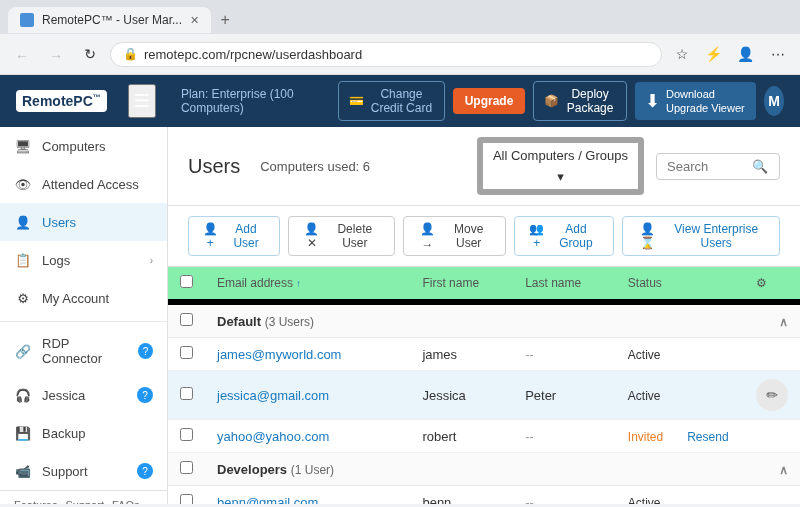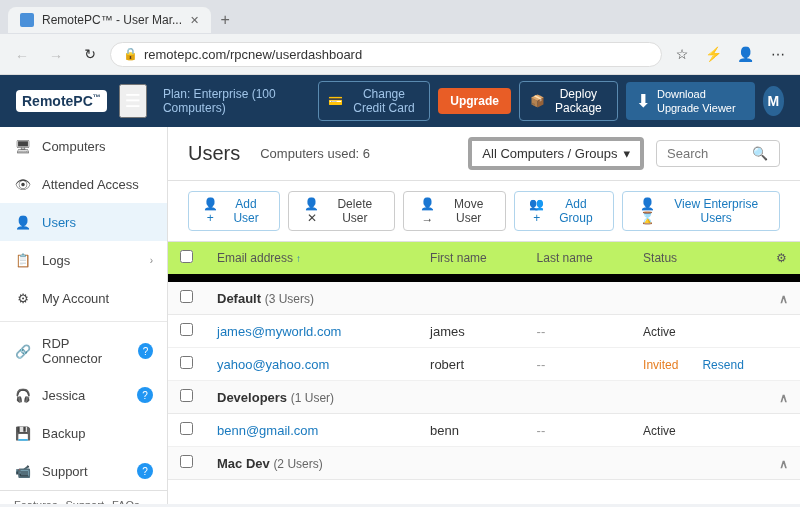--- a/index.html
+++ b/index.html
@@ -16,21 +16,21 @@
     .browser-nav-btn { width: 28px; height: 28px; border: none; background: none; cursor: pointer; color: #333; font-size: 14px; border-radius: 50%; display: flex; align-items: center; justify-content: center; }
     .browser-nav-btn.disabled { color: #bbb; cursor: default; }
     .address-bar { flex: 1; display: flex; align-items: center; background: #fff; border: 1px solid #ddd; border-radius: 20px; padding: 4px 12px; gap: 6px; font-size: 13px; color: #333; }
     .address-bar .lock-icon { color: #666; font-size: 12px; }
     .address-bar .url { color: #333; font-size: 13px; }
     .browser-actions { display: flex; gap: 4px; }
     .browser-action-btn { width: 28px; height: 28px; border: none; background: none; cursor: pointer; color: #333; font-size: 14px; border-radius: 50%; display: flex; align-items: center; justify-content: center; }
 
     
     .app-container { display: flex; flex-direction: column; height: calc(507px - 78px); }
-    .app-header { background: #1a3a5c; display: flex; align-items: center; padding: 0 16px; height: 52px; gap: 12px; }
+    .app-header { background: #1a3a5c; display: flex; align-items: center; padding: 0 16px; height: 52px; gap: 21px; }
     .logo-area { display: flex; align-items: center; gap: 8px; }
     .logo-box { background: #fff; border-radius: 4px; padding: 3px 6px; }
     .logo-text { color: #1a3a5c; font-weight: 700; font-size: 14px; }
     .hamburger-btn { color: #fff; font-size: 18px; cursor: pointer; padding: 4px; }
     .plan-label { color: #a0c4e8; font-size: 12px; margin-left: 4px; }
     .header-actions { display: flex; align-items: center; gap: 8px; margin-left: auto; }
     .change-cc-btn { background: transparent; border: 1px solid #5a8ab0; color: #a0c4e8; padding: 5px 10px; border-radius: 4px; font-size: 12px; cursor: pointer; display: flex; align-items: center; gap: 5px; }
     .upgrade-btn { background: #e85d26; border: none; color: #fff; padding: 6px 12px; border-radius: 4px; font-size: 12px; font-weight: 600; cursor: pointer; }
     .deploy-btn { background: #1a3a5c; border: 1px solid #5a8ab0; color: #fff; padding: 5px 10px; border-radius: 4px; font-size: 12px; cursor: pointer; display: flex; align-items: center; gap: 5px; }
     .download-btn { background: #2a6496; border: none; color: #fff; padding: 5px 10px; border-radius: 4px; font-size: 11px; cursor: pointer; display: flex; align-items: center; gap: 6px; text-align: left; }
@@ -50,33 +50,33 @@
     .sidebar-footer { padding: 8px 14px; border-top: 1px solid #e0e0e0; }
     .sidebar-footer-links { display: flex; gap: 8px; font-size: 11px; color: #666; }
     .sidebar-footer-links a { color: #666; text-decoration: none; cursor: pointer; }
     .sidebar-item .help-badge { background: #2196f3; color: #fff; border-radius: 50%; width: 16px; height: 16px; display: flex; align-items: center; justify-content: center; font-size: 10px; margin-left: auto; }
 
     
     .content { flex: 1; display: flex; flex-direction: column; overflow: hidden; background: #f5f7fa; }
     .content-header { background: #fff; border-bottom: 1px solid #e0e0e0; padding: 10px 20px; display: flex; align-items: center; gap: 12px; }
     .page-title { font-size: 20px; font-weight: 400; color: #333; }
     .computers-used { font-size: 13px; color: #555; margin-left: 8px; }
-    .filter-dropdown { display: flex; align-items: center; gap: 6px; border: 4px solid #a3a3a3; border-radius: 4px; padding: 5px 10px; background: #fff; cursor: pointer; font-size: 13px; color: #333; margin-left: auto; }
+    .filter-dropdown { display: flex; align-items: center; gap: 6px; border: 6px solid #a3a3a3; border-radius: 4px; padding: 5px 10px; background: #fff; cursor: pointer; font-size: 13px; color: #333; margin-left: auto; flex-direction: column; }
     .search-box { display: flex; align-items: center; border: 1px solid #ccc; border-radius: 4px; padding: 5px 10px; background: #fff; gap: 6px; width: 124px; }
     .search-input { border: none; outline: none; font-size: 13px; color: #333; width: 100%; background: transparent; }
 
     
     .action-bar { display: flex; align-items: center; gap: 8px; padding: 10px 20px; background: #fff; border-bottom: 1px solid #e0e0e0; }
     .action-btn { display: flex; align-items: center; gap: 5px; border: 1px solid #ccc; border-radius: 4px; padding: 5px 12px; background: #fff; cursor: pointer; font-size: 12px; color: #444; }
     .action-btn.primary { color: #1a7abf; border-color: #b0d4ec; }
 
     
     .table-container { flex: 1; overflow-y: auto; padding: 0; background: #fff; }
     table { width: 100%; border-collapse: collapse; }
-    thead th { padding: 8px 12px; text-align: left; font-size: 12px; font-weight: 500; color: #555; border-bottom: 8px solid #000000; background: #bef264; position: sticky; top: 0; z-index: 1; }
+    thead th { padding: 8px 12px; text-align: left; font-size: 12px; font-weight: 500; color: #555; border-bottom: 6px solid #000000; background: #86efac; position: sticky; top: 0; z-index: 1; }
     tbody tr { border-bottom: 1px solid #f0f0f0; }
     tbody tr.highlighted { background: #eaf4fb; }
     tbody td { padding: 8px 12px; font-size: 13px; color: #333; vertical-align: middle; }
     .group-row td { font-weight: 600; color: #333; background: #fafafa; border-bottom: 1px solid #e8e8e8; }
     .group-label { font-weight: 600; }
     .group-count { font-weight: 400; color: #666; font-size: 12px; }
     .email-link { color: #1a7abf; text-decoration: none; cursor: pointer; text-align: center; }
     .status-active { color: #333; font-size: 12px; }
     .status-invited { color: #e67e22; font-size: 12px; }
     .resend-link { color: #1a7abf; text-decoration: none; cursor: pointer; font-size: 12px; margin-left: 24px; }
@@ -297,20 +297,38 @@
       <td>
         <a class="email-link">james@myworld.com</a>
       </td>
       <td>
         <span>james</span>
       </td>
       <td><span class="dashes">--</span></td>
       <td><span class="status-active">Active</span></td>
       <td></td>
     </tr>
+              <tr class="highlighted">
+      <td class="checkbox-cell">
+        <input type="checkbox" style="">
+      </td>
+      <td>
+        <a class="email-link">jessica@gmail.com</a>
+      </td>
+      <td>
+        <span>Jessica</span>
+      </td>
+      <td><span>Peter</span></td>
+      <td><span class="status-active">Active</span></td>
+      <td>
+                  <div class="edit-bubble">
+                    <span class="edit-bubble-icon">✏</span>
+                  </div>
+                </td>
+    </tr>
               <tr>
       <td class="checkbox-cell">
         <input type="checkbox" style="">
       </td>
       <td>
         <a class="email-link">yahoo@yahoo.com</a>
       </td>
       <td>
         <span>robert</span>
       </td>

